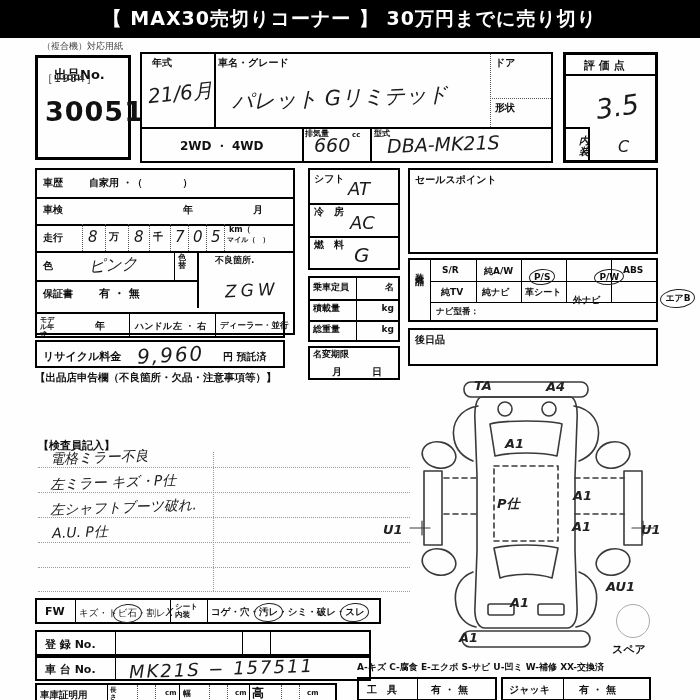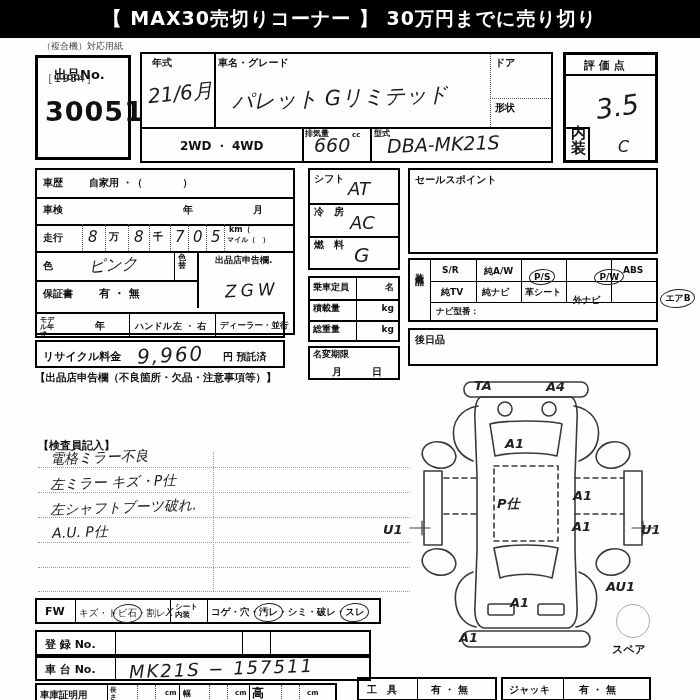--- a/index.html
+++ b/index.html
@@ -69,21 +69,21 @@
 
     <span class="abs sm" style="left:232px;top:76px;">型式</span>
     <span class="abs hand" style="left:245px;top:79px;font-size:19px;transform:rotate(-2deg);">DBA-MK21S</span>
   </div>
 
   <div class="bx3" style="left:563px;top:52px;width:95px;height:111px;">
     <div class="hl" style="left:0;top:19px;width:89px;"></div>
     <span class="abs prt" style="left:18px;top:3px;font-size:11px;">評 価 点</span>
     <span class="abs hand" style="left:30px;top:36px;font-size:27px;transform:rotate(-8deg);">3.5</span>
     <div class="abs" style="left:0;bottom:0;width:24px;height:33px;border-top:2px solid #000;border-right:2px solid #000;"></div>
-    <span class="abs sm" style="left:5px;bottom:3px;font-size:15px;width:10px;white-space:normal;">内装</span>
+    <span class="abs sm" style="left:13px;bottom:3px;font-size:10px;width:10px;white-space:normal;font-style:italic;">内装</span>
     <span class="abs hand" style="left:52px;bottom:4px;font-size:16px;">C</span>
   </div>
 
   <div class="bx" style="left:35px;top:168px;width:260px;height:167px;">
     <div class="hl" style="left:0;top:27px;width:256px;"></div>
     <div class="hl" style="left:0;top:54px;width:256px;"></div>
     <div class="hl" style="left:0;top:81px;width:256px;"></div>
     <div class="hl" style="left:0;top:110px;width:160px;"></div>
     <div class="vl1" style="left:137px;top:81px;height:29px;"></div>
     <div class="vl" style="left:160px;top:81px;height:57px;"></div>
@@ -110,21 +110,21 @@
     <span class="abs prt" style="left:116px;top:60px;font-size:10px;">千</span>
     <span class="abs hand" style="left:138px;top:58px;font-size:15px;">7</span>
     <span class="abs hand" style="left:156px;top:58px;font-size:15px;">0</span>
     <span class="abs hand" style="left:174px;top:58px;font-size:15px;">5</span>
     <span class="abs sm" style="left:192px;top:56px;font-size:8px;">km（</span>
     <span class="abs sm" style="left:190px;top:67px;font-size:7px;">マイル（　）</span>
 
     <span class="abs lbl" style="left:6px;top:89px;">色</span>
     <span class="abs hand" style="left:52px;top:85px;font-size:16px;transform:rotate(-4deg);">ピンク</span>
     <span class="abs sm" style="left:141px;top:84px;width:10px;white-space:normal;">色替</span>
-    <span class="abs prt" style="left:178px;top:84px;font-size:9px;">出品店申告欄.</span>
+    <span class="abs prt" style="left:178px;top:84px;font-size:9px;">不良箇所.</span>
     <span class="abs hand" style="left:188px;top:110px;font-size:17px;letter-spacing:4px;transform:rotate(-3deg);">ZGW</span>
 
     <span class="abs lbl" style="left:6px;top:117px;">保証書</span>
     <span class="abs prt" style="left:62px;top:116px;font-size:11px;">有 ・ 無</span>
   </div>
 
   <div class="bx" style="left:308px;top:168px;width:92px;height:102px;">
     <div class="hl" style="left:0;top:33px;width:88px;"></div>
     <div class="hl" style="left:0;top:66px;width:88px;"></div>
     <span class="abs lbl" style="left:4px;top:2px;">シフト</span>
@@ -313,20 +313,21 @@
     <div class="vld" style="left:262px;top:0;height:20px;"></div>
     <span class="abs prt" style="left:3px;top:4px;font-size:9.5px;">車庫証明用</span>
     <span class="abs sm" style="left:73px;top:2px;font-size:6.5px;width:10px;white-space:normal;">長さ</span>
     <span class="abs sm" style="left:128px;top:5px;font-size:7px;">cm</span>
     <span class="abs sm" style="left:146px;top:5px;font-size:8px;">幅</span>
     <span class="abs sm" style="left:198px;top:5px;font-size:7px;">cm</span>
     <span class="abs sm" style="left:215px;top:2px;font-size:12px;width:10px;white-space:normal;">高さ</span>
     <span class="abs sm" style="left:270px;top:5px;font-size:7px;">cm</span>
   </div>
 
+  <div class="abs prt" style="left:357px;top:661px;font-size:9px;">A-キズ C-腐食 E-エクボ S-サビ U-凹ミ W-補修 XX-交換済</div>
 
   <div class="bx" style="left:357px;top:677px;width:140px;height:24px;">
     <div class="vl1" style="left:58px;top:0;height:20px;"></div>
     <span class="abs prt" style="left:8px;top:4px;font-size:10px;">工　具</span>
     <span class="abs prt" style="left:72px;top:4px;font-size:10px;">有 ・ 無</span>
   </div>
   <div class="bx" style="left:501px;top:677px;width:150px;height:24px;">
     <div class="vl1" style="left:60px;top:0;height:20px;"></div>
     <span class="abs prt" style="left:6px;top:4px;font-size:10px;">ジャッキ</span>
     <span class="abs prt" style="left:76px;top:4px;font-size:10px;">有 ・ 無</span>

